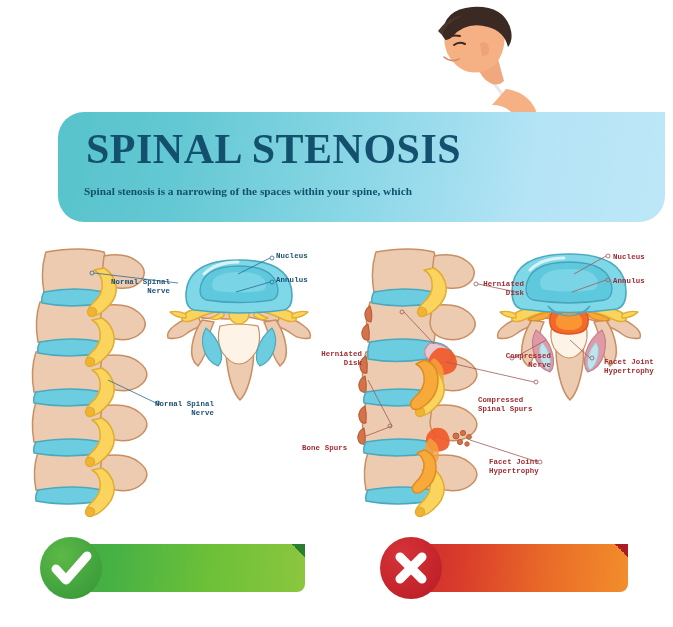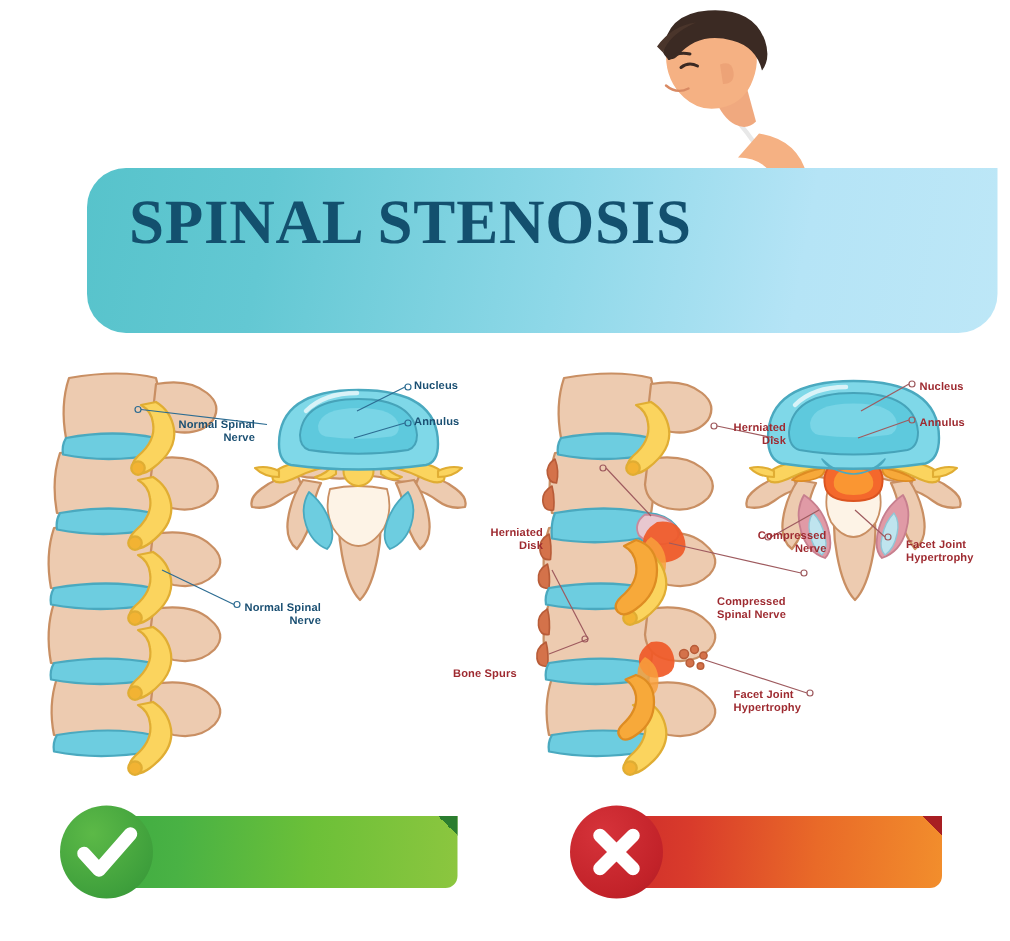--- a/index.html
+++ b/index.html
@@ -22,21 +22,21 @@
 
   
   #person{position:absolute;left:410px;top:5px;width:190px;height:230px;}
 
   
   .diagram{position:absolute;top:240px;height:290px;}
   #diagram-healthy{left:8px;width:330px;}
   #diagram-stenosis{left:338px;width:332px;}
 
   
-  .lbl{position:absolute;font-family:Liberation Sans, sans-serif;
+  .lbl{position:absolute;font-family:Liberation Mono, monospace;
        font-size:7.4px;font-weight:bold;line-height:1.25;letter-spacing:.1px;}
   .lbl.navy{color:#1a4f72;}
   .lbl.red{color:#9e2a30;}
   .lbl.c{text-align:right;}
 
   
   .ribbon{position:absolute;top:544px;height:48px;border-radius:8px 0 8px 8px;}
   #ribbon-healthy{left:48px;width:257px;
      background:linear-gradient(95deg,#3aa740 0%,#49b244 28%,#6cc038 62%,#8cc63f 100%);}
   #ribbon-stenosis{left:388px;width:240px;
@@ -103,20 +103,21 @@
 
     <path d="M78 168 q16 -4 24 6 q8 10 2 22 q-6 12 -20 10 q-14 -2 -16 -16 q-2 -14 10 -22 z" fill="#f5b183"></path>
     <path d="M70 182 q12 -2 22 2" stroke="#e09a72" stroke-width="1.3" fill="none"></path>
     <path d="M70 190 q12 -2 22 2" stroke="#e09a72" stroke-width="1.3" fill="none"></path>
     <path d="M72 198 q10 -2 18 2" stroke="#e09a72" stroke-width="1.3" fill="none"></path>
   </svg>
 
   <div id="header-banner"></div>
   <div id="banner-title">SPINAL STENOSIS</div>
   <div id="banner-sub">
+    <div>Spinal stenosis is a narrowing of the spaces within your spine, which</div>
   </div>
 
   <svg class="diagram" id="diagram-healthy" viewBox="0 0 330 290">
     <g stroke="#c98f63" stroke-width="1.5" stroke-linejoin="round">
 
       <g fill="#edcbb0">
         <path d="M38 12 q34 -6 58 0 q6 20 2 40 q-34 6 -62 0 q-4 -22 2 -40 z"></path>
         <path d="M96 16 q22 -4 34 6 q10 8 4 18 q-8 10 -24 8 q-14 -2 -16 -14 z"></path>
         <path d="M32 62 q36 -6 62 0 q6 20 2 40 q-36 6 -66 0 q-4 -22 2 -40 z"></path>
         <path d="M94 66 q24 -4 36 6 q12 10 4 20 q-10 10 -26 7 q-15 -3 -16 -16 z"></path>
@@ -337,21 +338,21 @@
     </g>
   </svg>
 
   <div class="lbl red c" style="left:312px;top:350px;width:50px;">
     <div>Herniated</div>
     <div>Disk</div>
   </div>
   <div class="lbl red" style="left:302px;top:444px;">Bone Spurs</div>
   <div class="lbl red" style="left:478px;top:396px;width:70px;">
     <div>Compressed</div>
-    <div>Spinal Nerve</div>
+    <div>Spinal Spurs</div>
   </div>
   <div class="lbl red" style="left:489px;top:458px;width:66px;">
     <div>Facet Joint</div>
     <div>Hypertrophy</div>
   </div>
   <div class="lbl red c" style="left:474px;top:280px;width:50px;">
     <div>Herniated</div>
     <div>Disk</div>
   </div>
   <div class="lbl red" style="left:613px;top:253px;">Nucleus</div>

